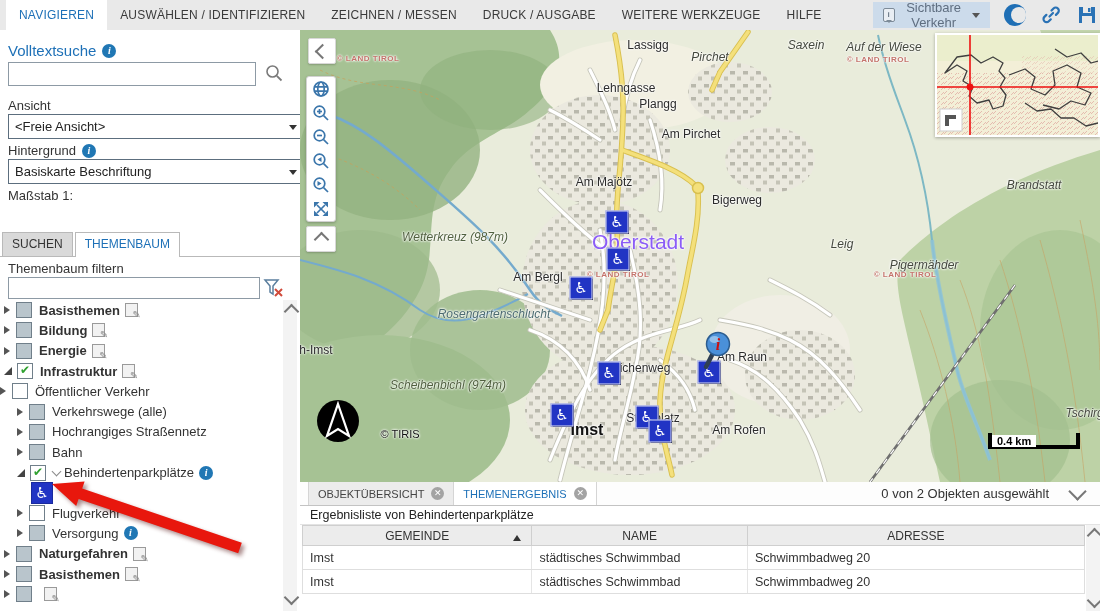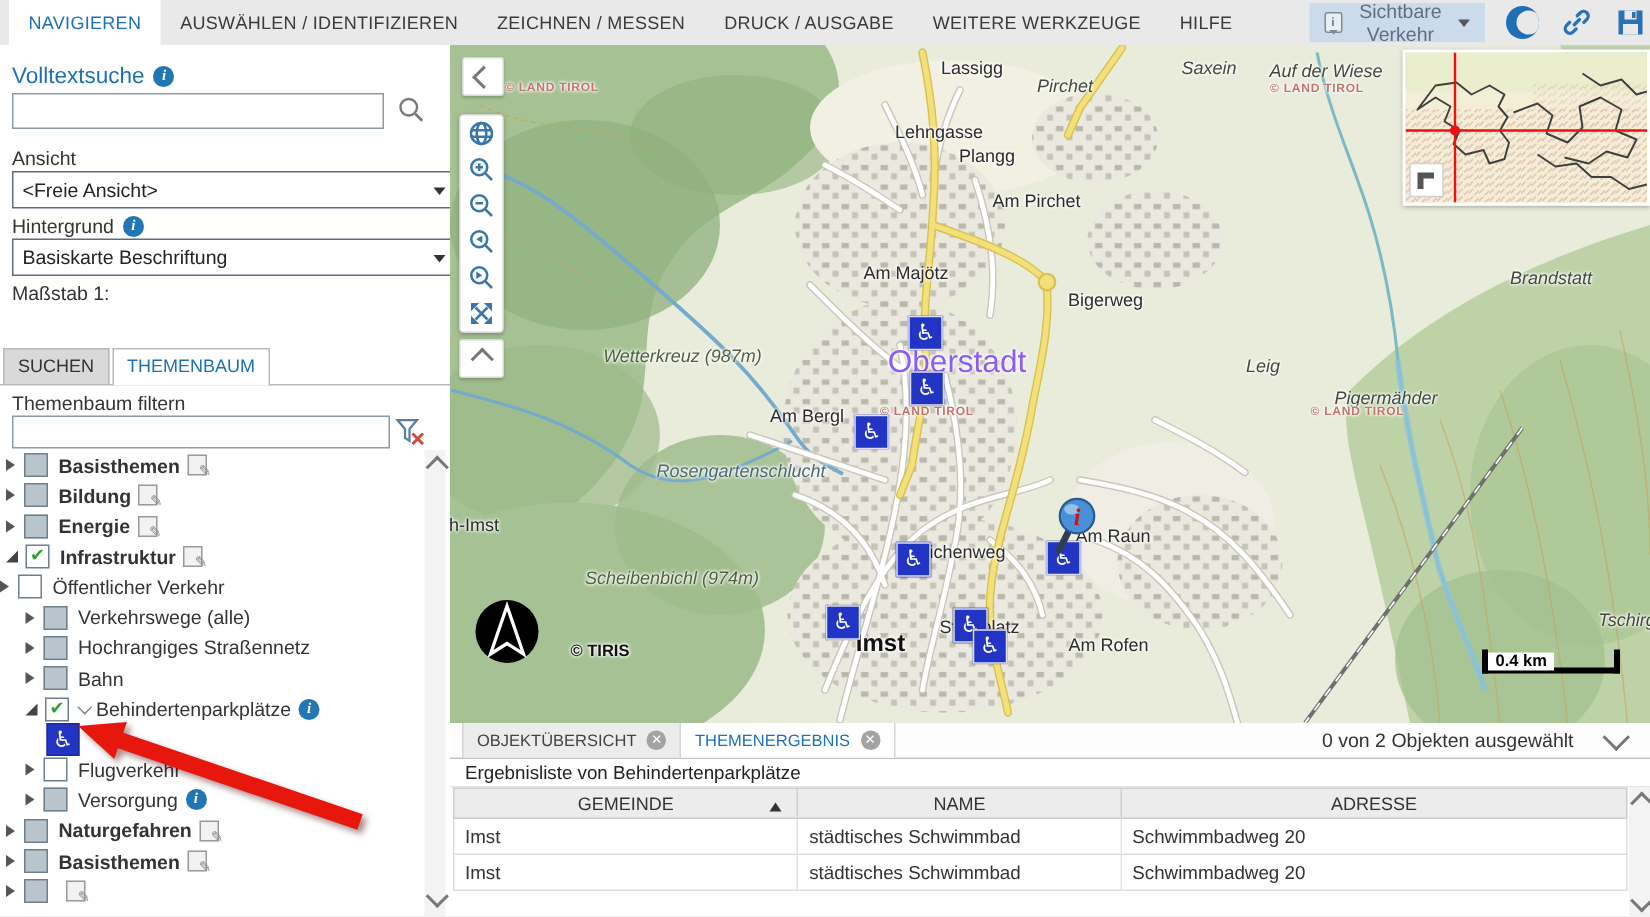--- a/index.html
+++ b/index.html
@@ -63,21 +63,21 @@
   #map{position:absolute;left:300px;top:30px;width:800px;height:452px;overflow:hidden;background:#e9ecdb;}
   #map-canvas{position:absolute;left:0;top:0;}
   .mlabel{position:absolute;transform:translate(-50%,-50%);white-space:nowrap;text-shadow:0 0 2px #fff,0 0 2px #fff,0 0 3px #fff;}
   .mlabel.pl{font-size:12px;color:#2b2b2b;}
   .mlabel.it{font-size:12px;font-style:italic;color:#44483e;}
   .mlabel.peak{font-size:12px;font-style:italic;color:#50603f;}
   .mlabel.wat{font-size:12px;font-style:italic;color:#4c6b70;}
   .mlabel.red{font-size:8px;font-weight:bold;color:#c4736b;letter-spacing:.5px;}
   .mlabel.big{font-size:21px;color:#8b5cf6;padding-left:34px;}
   .mlabel.big2{font-size:16px;font-weight:bold;color:#111;}
-  .mlabel.attr{font-size:11px;font-weight:bold;color:#111;text-align:right;}
+  .mlabel.attr{font-size:11px;font-weight:normal;color:#111;text-align:right;}
   .wc-marker{position:absolute;width:21px;height:21px;transform:translate(-50%,-50%);font-size:15px;line-height:21px;border:1px solid rgba(255,255,255,.85);box-shadow:0 0 1px #001;cursor:pointer;}
   #map-tools{position:absolute;left:6px;top:46px;width:28px;background:#fff;border:1px solid #d2d2d2;border-radius:3px;box-shadow:0 1px 3px rgba(0,0,0,.25);}
   .mt-btn{width:28px;height:24px;display:flex;align-items:center;justify-content:center;cursor:pointer;}
   .map-collapse{position:absolute;width:26px;height:24px;background:#fff;border:1px solid #d8d8d8;border-radius:2px;display:flex;align-items:center;justify-content:center;cursor:pointer;box-shadow:0 1px 2px rgba(0,0,0,.2);}
   #collapse-left{left:8px;top:8px;}
   #tools-up{left:6px;top:196px;width:28px;}
   #compass{position:absolute;left:15px;top:368px;}
   #scalebar{position:absolute;left:688px;top:401px;width:92px;height:18px;}
   #scalebar .bar{position:absolute;left:0;bottom:0;width:92px;height:4px;background:#000;}
   #scalebar .capL{position:absolute;left:0;bottom:0;width:4px;height:16px;background:#000;}

